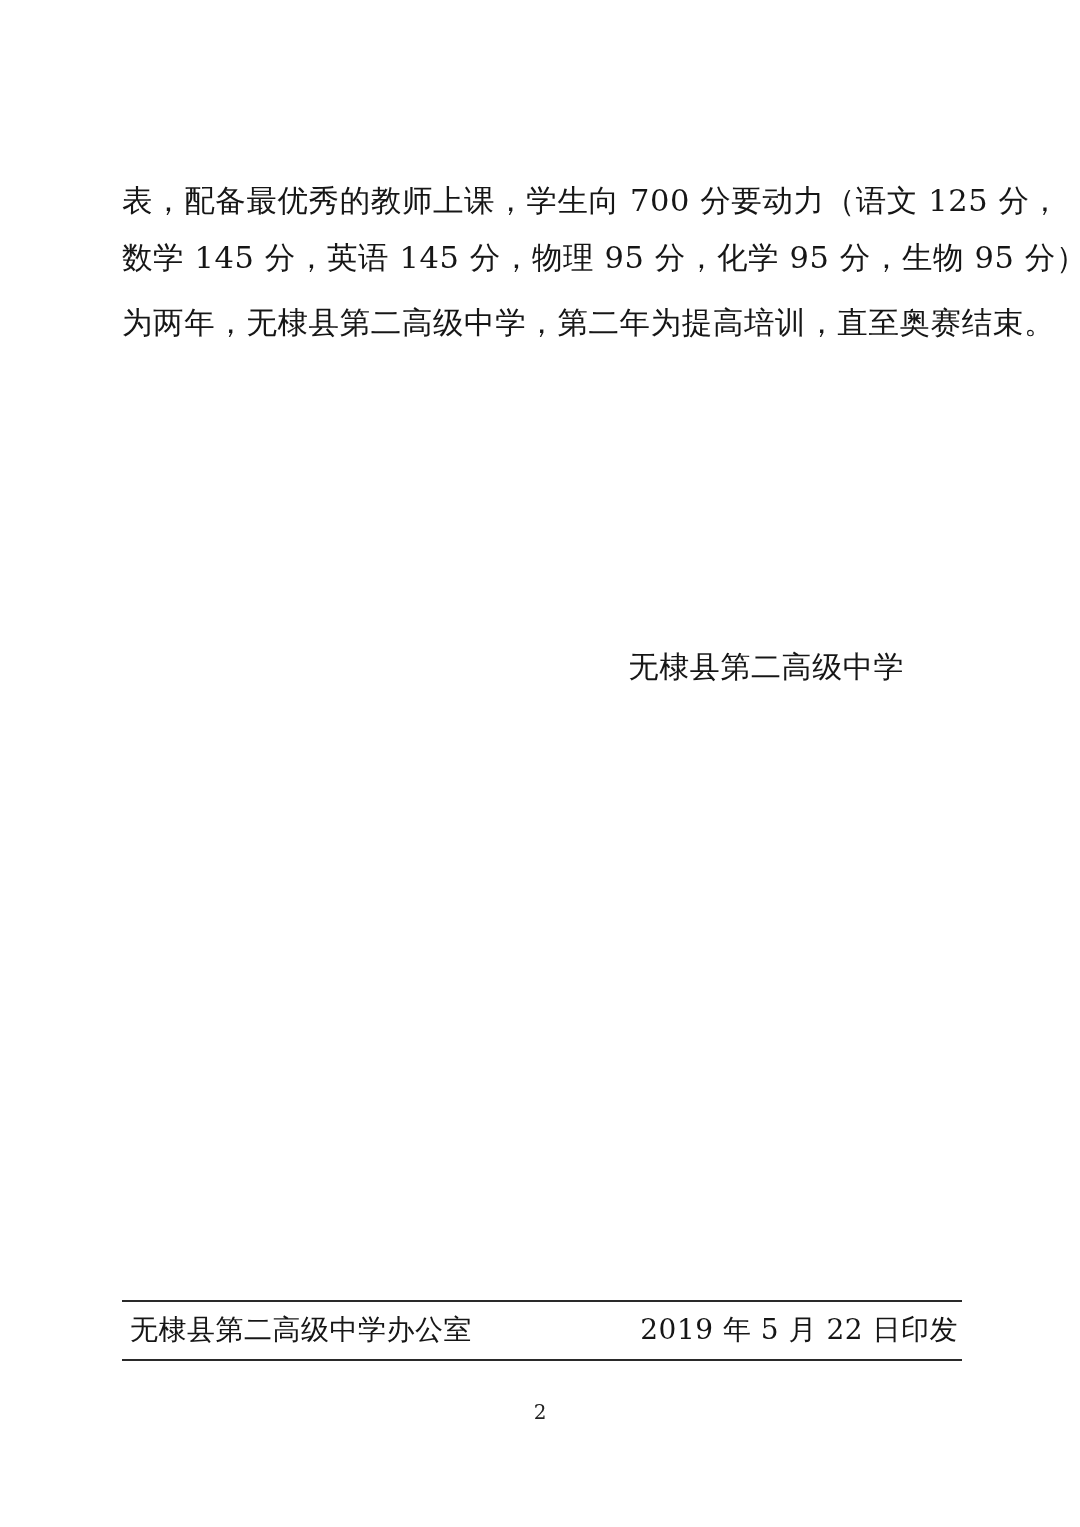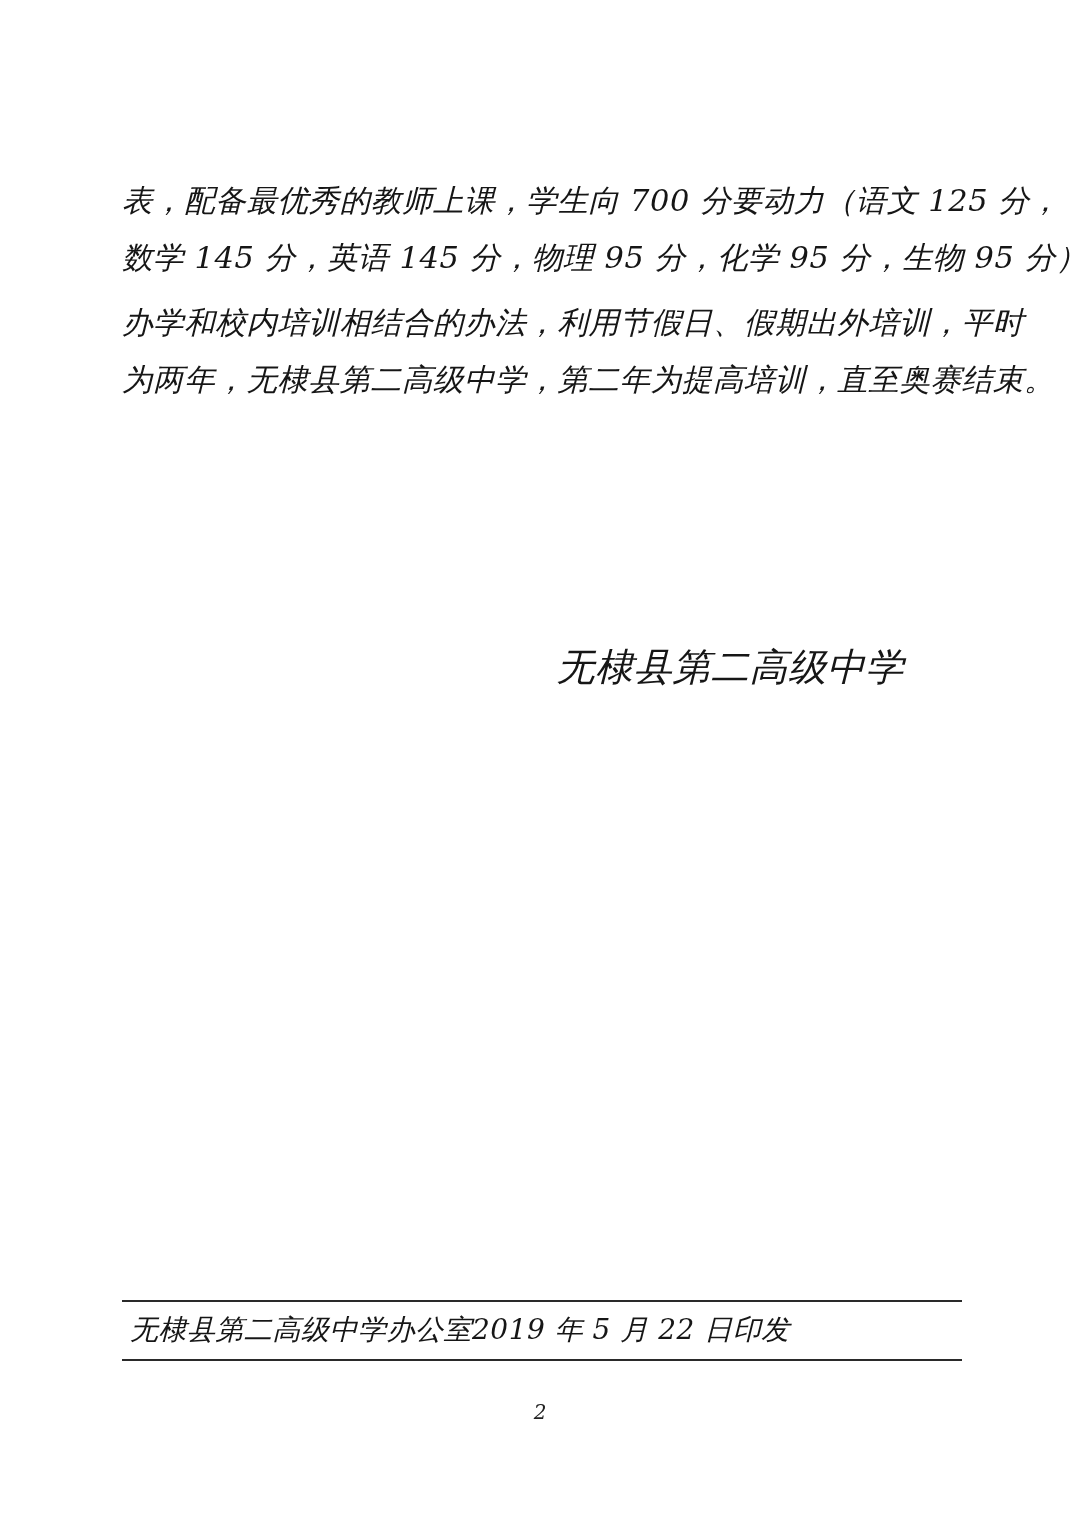--- a/index.html
+++ b/index.html
@@ -16,21 +16,20 @@
     overflow: hidden;
   }
 
   .page {
     position: absolute;
     left: 0;
     top: 0;
     width: 888px;
     height: 1527px;
     background: #fff;
-    font-style: italic;
   }
 
   .body-area {
     position: absolute;
     left: 122px;
     top: 172px;
     width: 840px;
   }
 
   p.doc-line {
@@ -49,21 +48,21 @@
   .gap-small { height: 8px; }
 
   .signature {
     position: absolute;
     left: 122px;
     top: 640px;
     width: 840px;
     text-align: right;
   }
   .sig-line {
-    font-size: 38px;
+    font-size: 30px;
     line-height: 54px;
     letter-spacing: 0.6px;
     color: #161616;
     white-space: pre;
   }
   .sig-org { padding-right: 58px; }
   .sig-date { padding-right: 100px; }
 
   .footer {
     position: absolute;
@@ -74,21 +73,21 @@
   .footer-rule-top {
     border-top: 2px solid #2a2a2a;
     width: 840px;
   }
   .footer-rule-bottom {
     border-top: 2px solid #2a2a2a;
     width: 840px;
   }
   .footer-row {
     display: flex;
-    justify-content: flex-start;
+    justify-content: space-between;
     align-items: center;
     padding: 9px 4px 10px 8px;
     font-size: 28px;
     letter-spacing: 0.5px;
     color: #161616;
     white-space: pre;
   }
 
   .page-number {
     position: absolute;
@@ -105,21 +104,20 @@
 
 <div class="page">
 
   <div class="body-area">
 
     <p class="doc-line">表，配备最优秀的教师上课，学生向 700 分要动力（语文 125 分，</p>
     <p class="doc-line">数学 145 分，英语 145 分，物理 95 分，化学 95 分，生物 95 分），</p>
 
     <div class="gap-small"></div>
 
-    <p class="doc-line">办学和校内培训相结合的办法，利用节假日、假期出外培训，平时</p>
     <p class="doc-line">为两年，无棣县第二高级中学，第二年为提高培训，直至奥赛结束。</p>
 
   </div>
 
   <div class="signature">
     <div class="sig-line sig-org">无棣县第二高级中学</div>
   </div>
 
   <div class="footer">
     <div class="footer-rule-top"></div>

